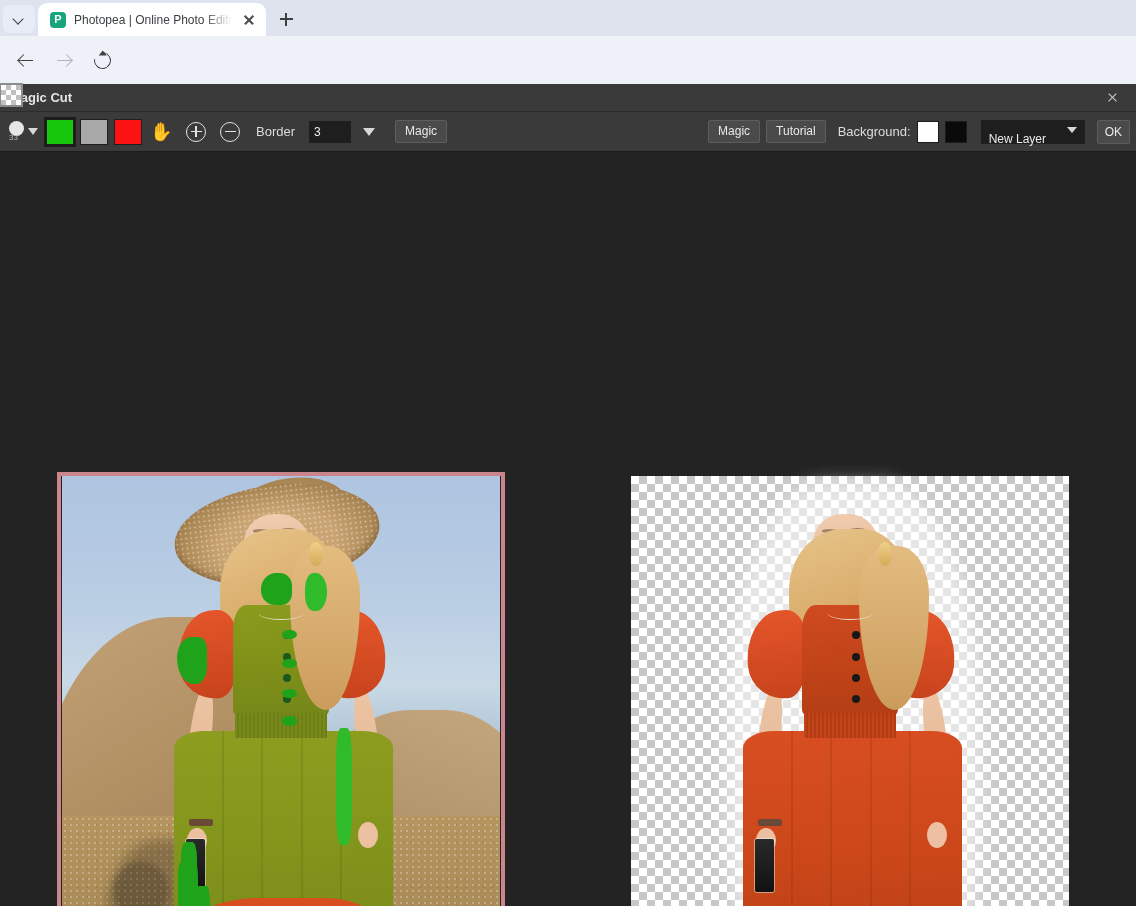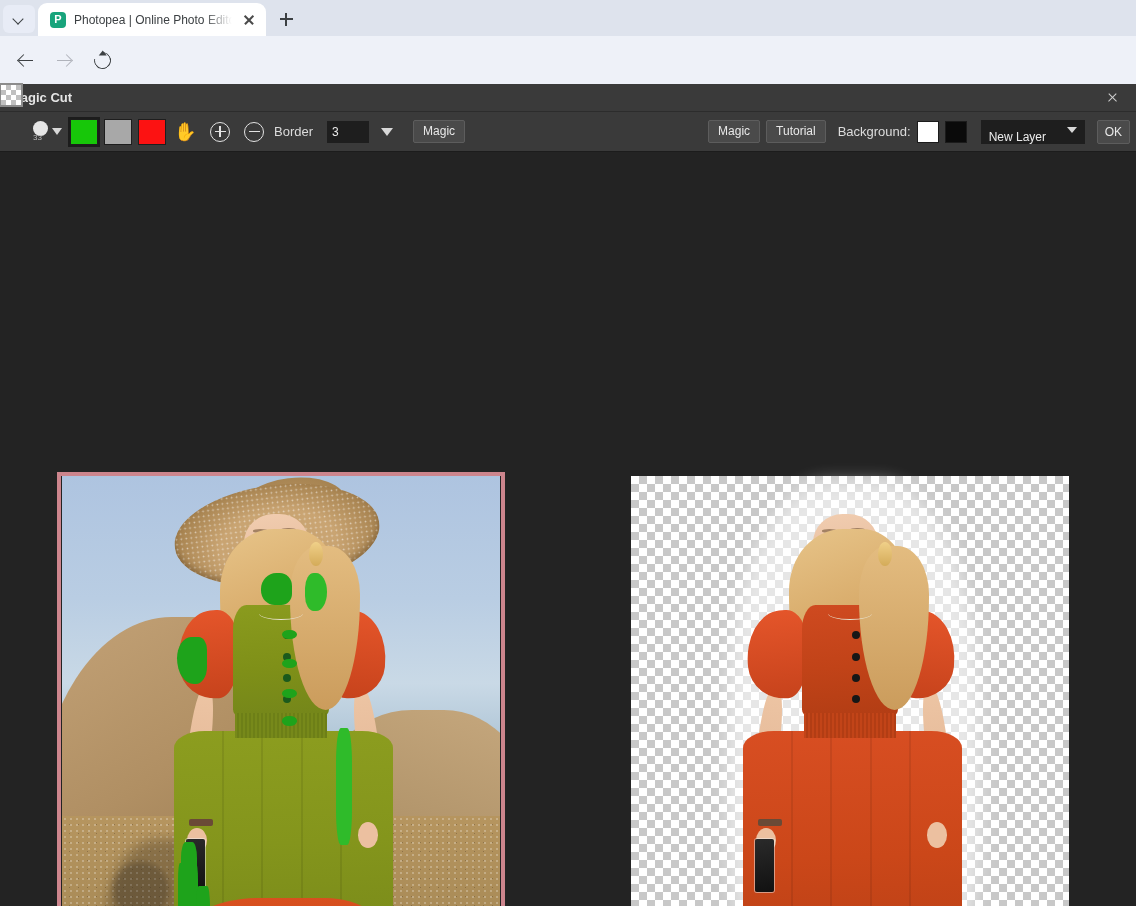--- a/index.html
+++ b/index.html
@@ -114,39 +114,39 @@
     content:""; position:absolute; left:9px; top:12px; width:11px; height:1.4px; background:#cfcfcf;
   }
   .dlg-close:before{ transform:rotate(45deg); }
   .dlg-close:after{ transform:rotate(-45deg); }
 
   .dlg-toolbar{
     height:40px; background:#3a3a3a;
     display:flex; align-items:center; padding:0 6px; gap:6px;
     border-bottom:1px solid #1c1c1c;
   }
-  .brush-ind{ width:34px; height:30px; position:relative; display:flex; align-items:center;margin-left:24px; }
+  .brush-ind{ width:34px; height:30px; position:relative; display:flex; align-items:center; }
   .brush-dot{
     width:15px; height:15px; border-radius:50%; background:#e6e6e6;
     position:absolute; left:3px; top:4px;
   }
   .brush-num{
     position:absolute; left:3px; top:17px; font-size:8px; color:#bdbdbd; line-height:1;
   }
   .tri-dn{
     position:absolute; right:2px; top:11px;
     width:0;height:0;border-left:5px solid transparent;border-right:5px solid transparent;border-top:7px solid #d8d8d8;
   }
   .swatch{ width:28px; height:26px; border:1px solid #1e1e1e; }
   .swatch.sel{ outline:2px solid #1c1c1c; }
   .tb-icon{ width:28px; height:28px; display:flex; align-items:center; justify-content:center; color:#e3e3e3; font-size:18px; line-height:1;}
   .circ{ width:20px; height:20px; border:1.7px solid #e3e3e3; border-radius:50%; position:relative; }
   .circ:before{ content:""; position:absolute; left:3.5px; top:8px; width:11px; height:1.7px; background:#e3e3e3; }
   .circ.plus:after{ content:""; position:absolute; top:3.5px; left:8px; height:11px; width:1.7px; background:#e3e3e3; }
-  .lbl{ font-size:13px; color:#dcdcdc; margin-left:0; }
+  .lbl{ font-size:13px; color:#dcdcdc; margin-left:6px; }
   .num-field{
     width:42px; height:22px; background:#1e1e1e; color:#ececec;
     font-size:12px; padding:0 5px; display:flex; align-items:center;
     margin-left:8px; border:none;
   }
   .spin{
     width:0;height:0;border-left:6px solid transparent;border-right:6px solid transparent;border-top:8px solid #d8d8d8;
     margin-left:6px;
   }
   .btn{
@@ -159,21 +159,21 @@
   .bg-swatch{ width:22px; height:22px; border:1px solid #1b1b1b; }
   .bg-swatch.checker{
     background-image:
       linear-gradient(45deg,#c0c0c0 25%,transparent 25%,transparent 75%,#c0c0c0 75%),
       linear-gradient(45deg,#c0c0c0 25%,transparent 25%,transparent 75%,#c0c0c0 75%);
     background-size:10px 10px; background-position:0 0,5px 5px; background-color:#fff;
   }
   .bg-swatch.sel{ outline:2px solid #8c8c8c; outline-offset:-1px; }
   .sel-box{
     width:104px; height:24px; background:#1e1e1e; color:#ececec;
-    font-size:12px; display:flex; align-items:flex-end; padding:0 8px;
+    font-size:12px; display:flex; align-items:flex-start; padding:12px 8px;
     margin-left:8px; position:relative;
   }
   .sel-box .cv{
     position:absolute; right:8px; top:7px;
     width:0;height:0;border-left:5px solid transparent;border-right:5px solid transparent;border-top:6px solid #d8d8d8;
   }
   .ok-btn{
     background:#4a4a4a; color:#e8e8e8; font-size:12px;
     padding:4px 7px; border:1px solid #5d5d5d; border-radius:2px; margin-left:6px;
   }

